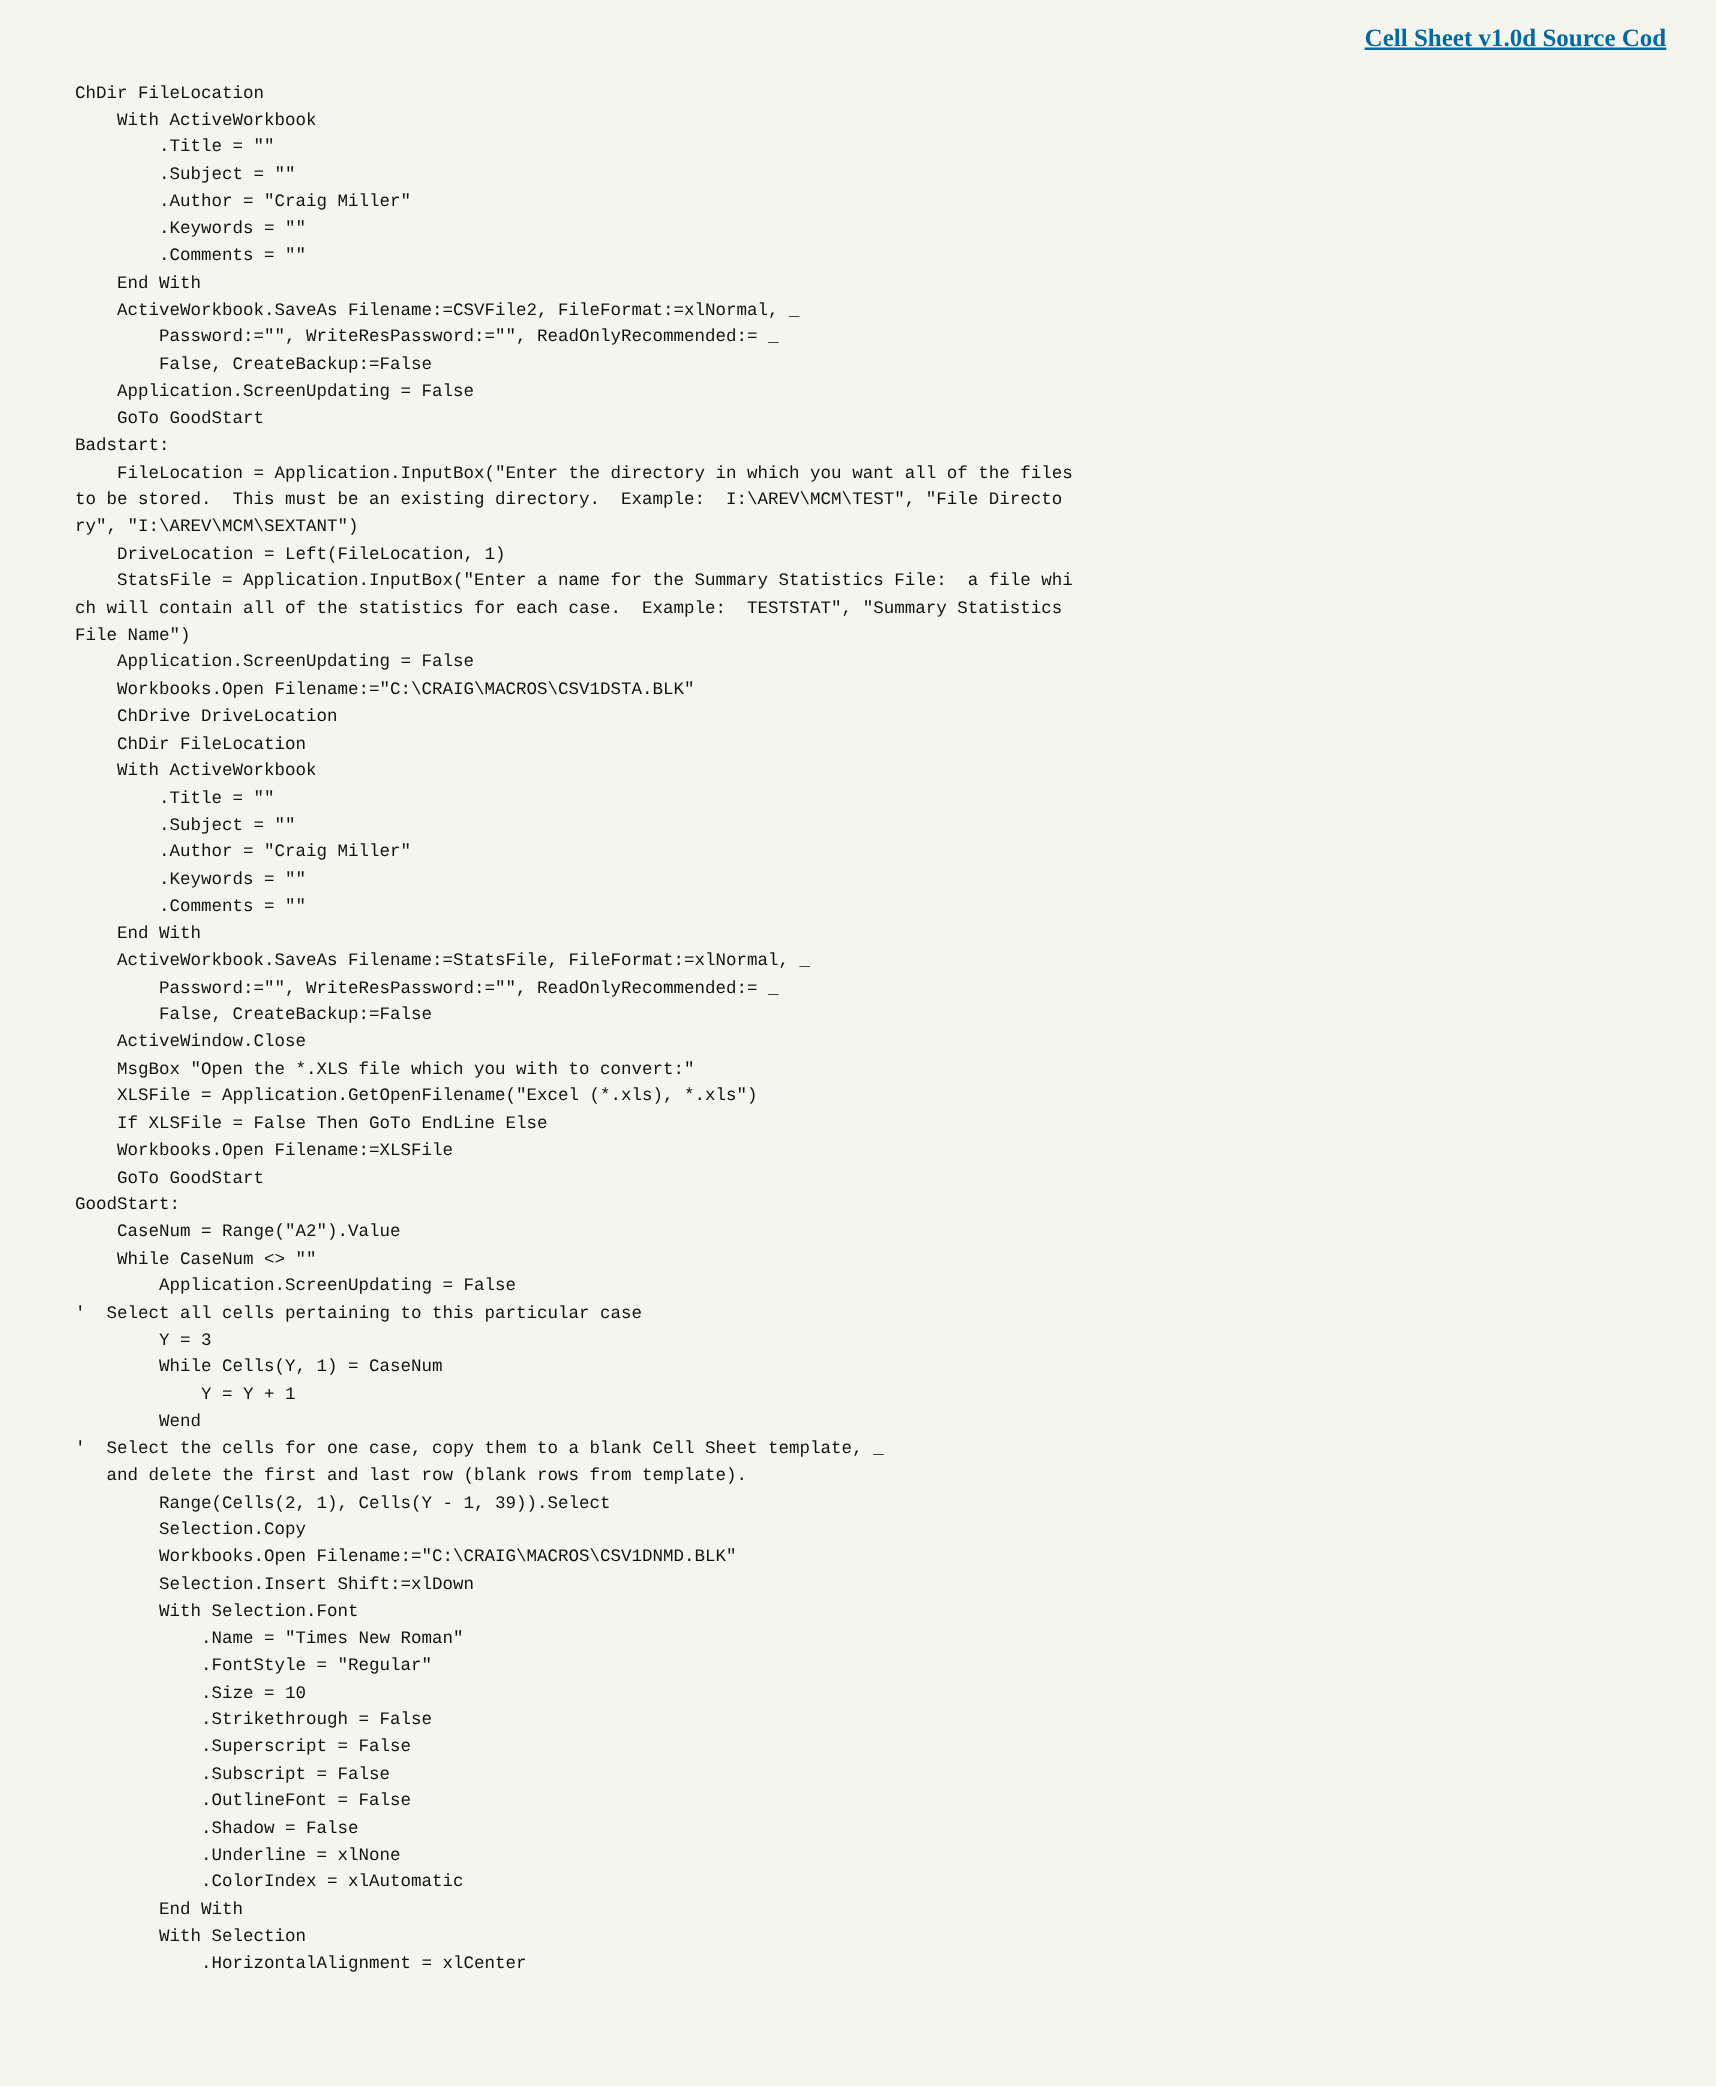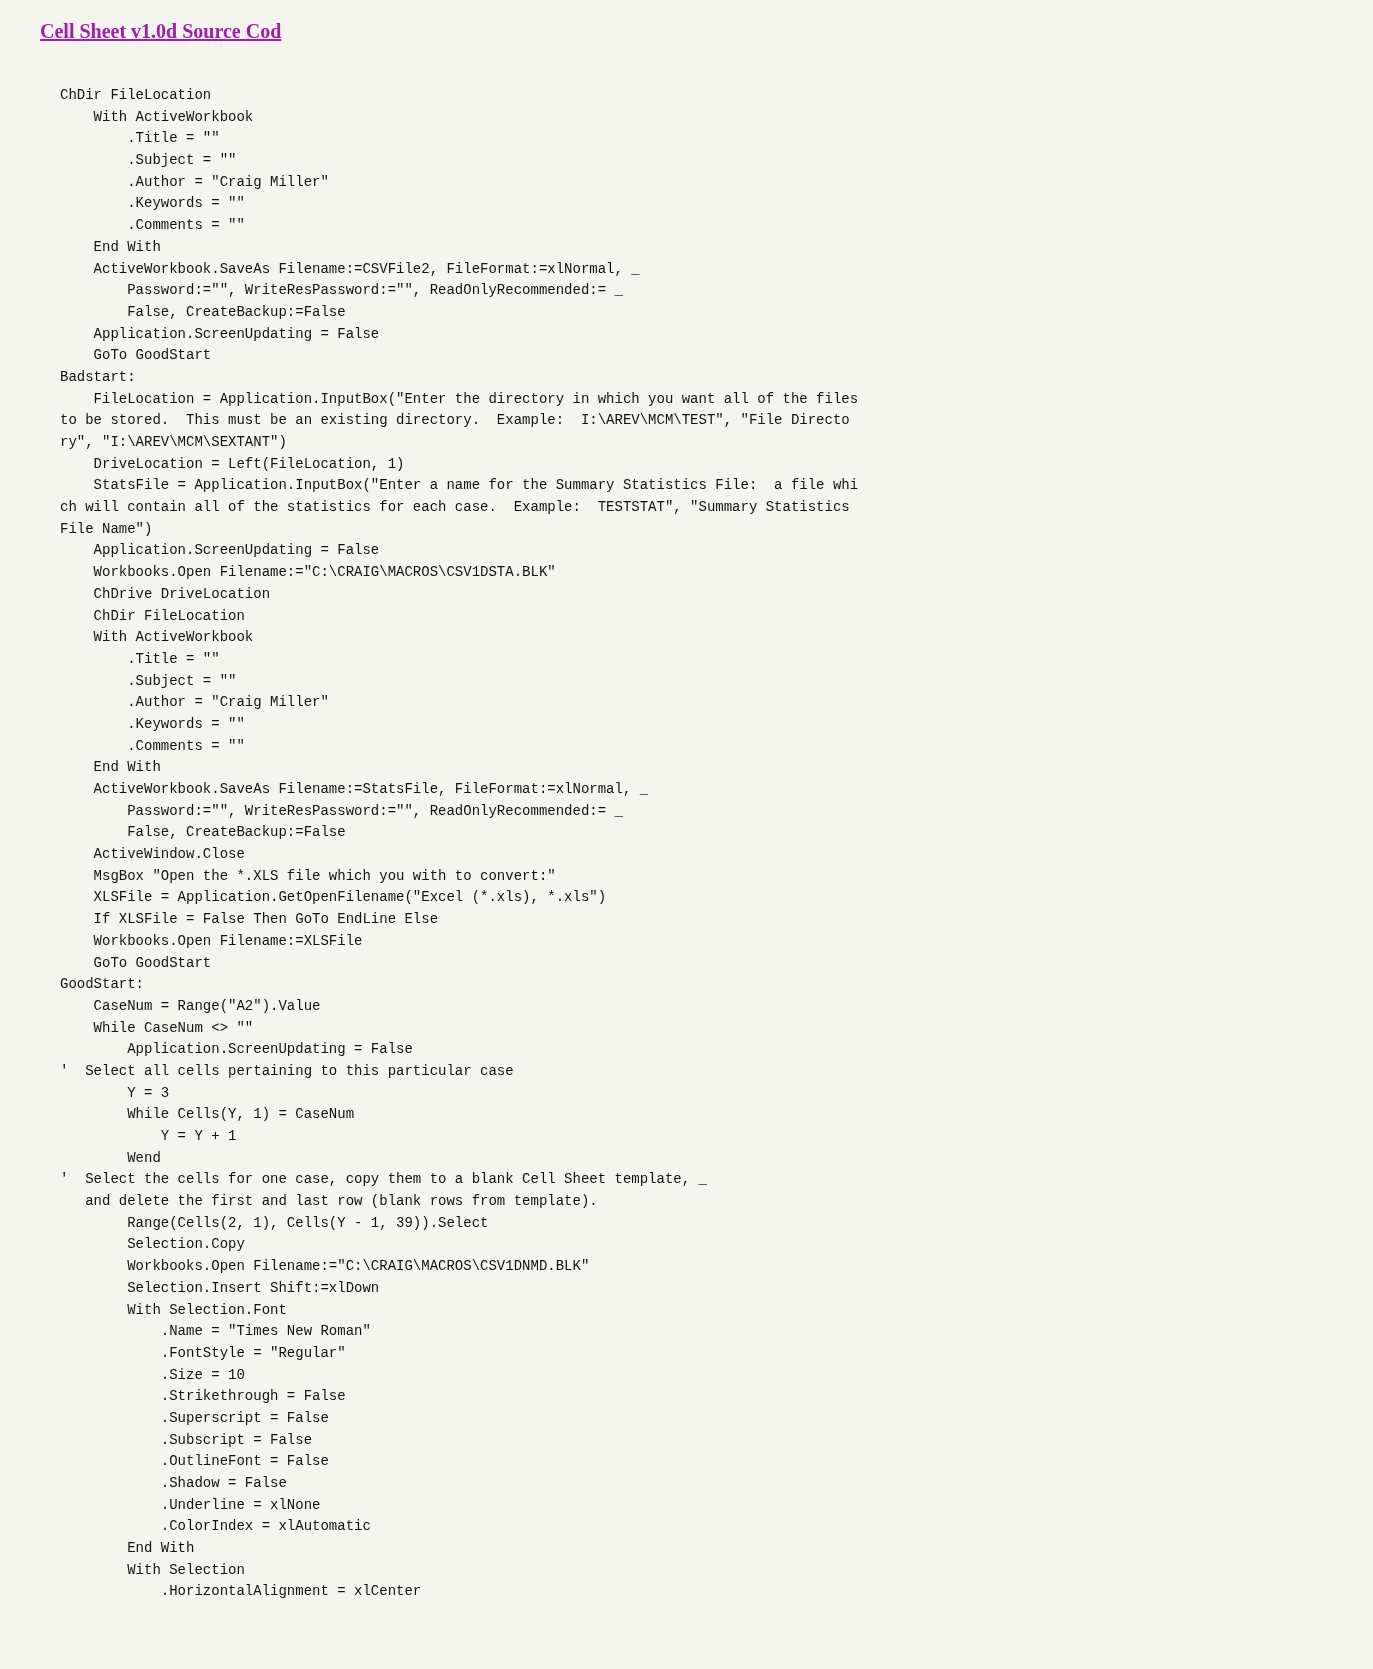--- a/index.html
+++ b/index.html
@@ -12,27 +12,27 @@
       background-color: #f5f5f0;
       font-family: "Courier New", Courier, monospace;
       font-size: 13px;
       color: #1a1a1a;
       padding: 20px 40px;
       min-height: 1669px;
       width: 1373px;
     }
 
     .page-title {
-      text-align: left;
+      text-align: right;
       font-family: Georgia, serif;
       font-size: 20px;
       font-weight: bold;
-      margin-bottom: 42px;
+      margin-bottom: 22px;
       text-decoration: underline;
-      color: #a21caf;
+      color: #0369a1;
     }
 
     .code-block {
       white-space: pre;
       font-family: "Courier New", Courier, monospace;
       font-size: 14px;
       line-height: 1.55;
       color: #111;
       padding: 0 20px;
     }

